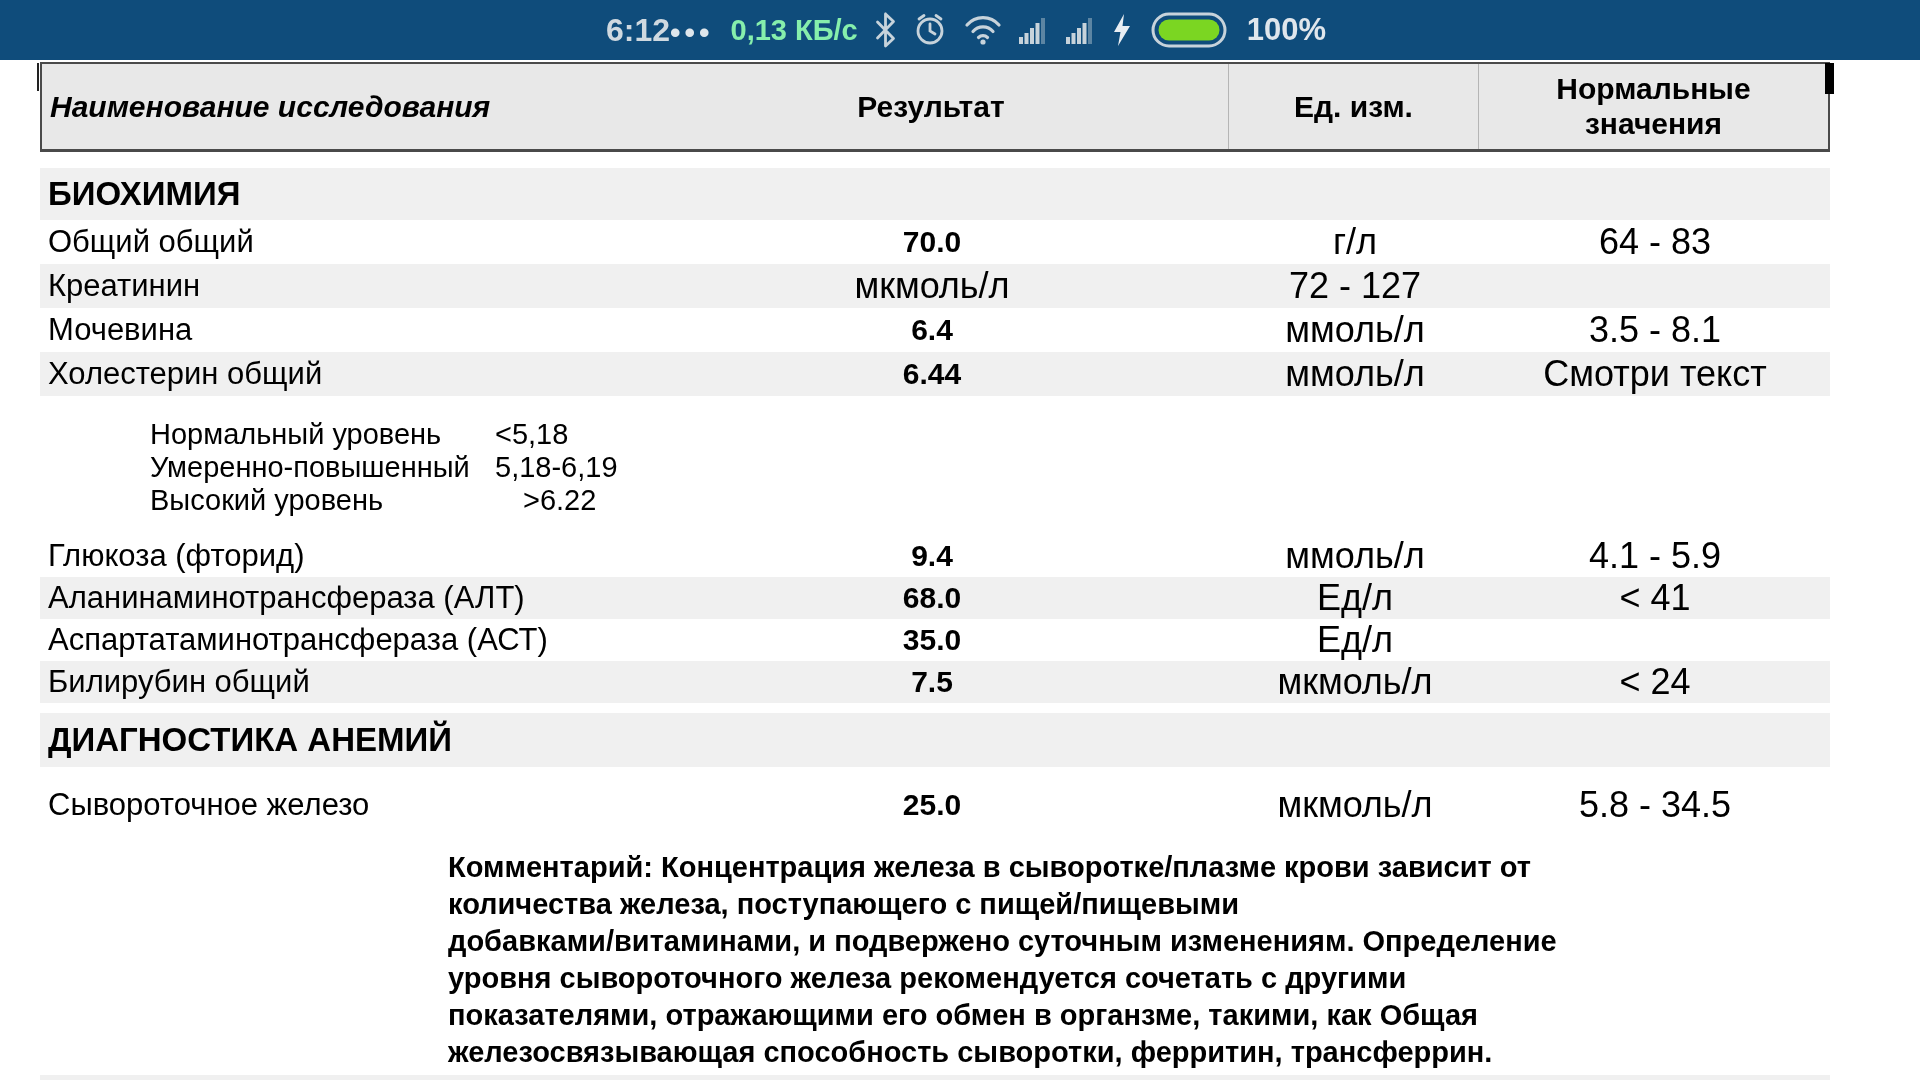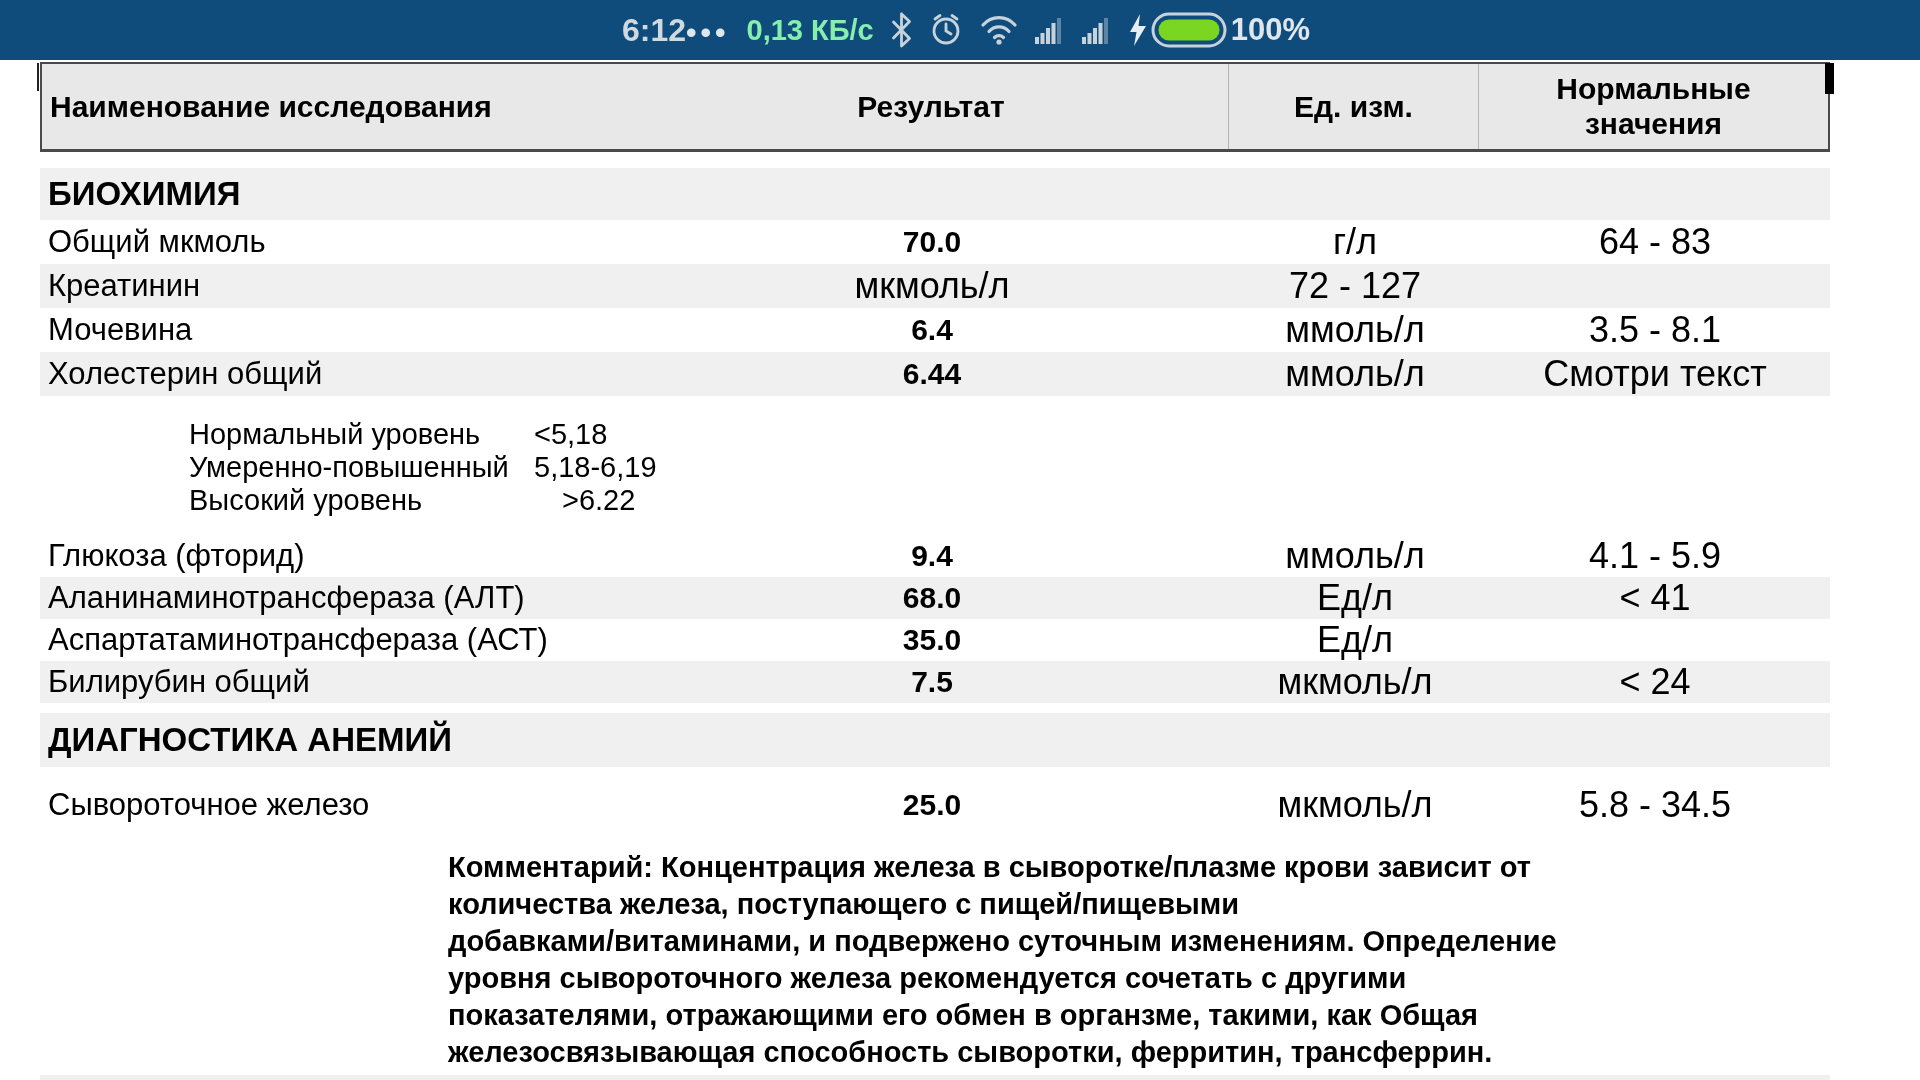--- a/index.html
+++ b/index.html
@@ -10,53 +10,53 @@
   
   .statusbar{
     height:60px;background:#0f4c7b;display:flex;align-items:center;
     justify-content:center;padding:0 18px 0 30px;box-sizing:border-box;
   }
   .sb-time{font-size:32px;font-weight:bold;color:#cfd9e0;}
   .sb-right{display:flex;align-items:center;gap:17px;}
   .sb-dots{font-size:30px;font-weight:bold;letter-spacing:4px;color:#dfe6ec;line-height:1;margin-top:6px;}
   .sb-speed{font-size:29px;font-weight:bold;color:#86efac;white-space:nowrap;}
   .sb-ico{display:block;}
-  .sb-batt-group{display:flex;align-items:center;gap:4px;}
+  .sb-batt-group{display:flex;align-items:center;gap:20px;}
   .sb-percent{font-size:31px;font-weight:bold;color:#dfe6ec;}
   
   .doc{position:relative;background:#fff;height:1020px;}
   .content{margin-left:40px;width:1790px;}
   .thead-box{
     margin-top:2px;width:1790px;height:90px;box-sizing:border-box;
     background:#e8e8e8;border:2px solid #4a4a4a;border-bottom-width:3px;
     display:grid;grid-template-columns:592px 594px 250px auto;align-items:center;
   }
   .hc{font-size:30px;font-weight:bold;text-align:center;height:100%;
       display:flex;align-items:center;justify-content:center;}
-  .hc-name{justify-content:flex-start;padding-left:8px;box-sizing:border-box;}
+  .hc-name{justify-content:flex-start;padding-left:8px;box-sizing:border-box;font-style:italic;}
   .hc-unit,.hc-normal{border-left:1px solid #b5b5b5;box-sizing:border-box;}
   .hc-normal span{display:inline-block;width:230px;line-height:1.15;}
   .gap18{height:16px;}
   .section-band{
     height:52px;background:#f0f0f0;display:flex;align-items:center;
     padding-left:8px;box-sizing:border-box;font-size:33px;font-weight:bold;
   }
   .row{
     display:grid;grid-template-columns:594px 596px 250px 350px;
     align-items:center;height:44px;font-size:31px;
   }
   .row.slim{height:42px;}
   .row.tall{height:48px;}
   .row.shade{background:#f0f0f0;}
   .c-name{padding-left:8px;box-sizing:border-box;white-space:nowrap;}
   .c-result{text-align:center;font-weight:bold;font-size:30px;}
   .c-unit,.c-normal{text-align:center;font-size:36px;}
   .subnote{padding:22px 0 18px 110px;}
   .subnote .line{font-size:29px;line-height:33px;}
-  .subnote .lbl{display:inline-block;width:345px;margin-left:39px;}
+  .subnote .lbl{display:inline-block;width:345px;}
   .gap10{height:10px;}
   .gap14{height:14px;}
   .comment{
     margin:20px 0 0 408px;width:1370px;font-size:29px;font-weight:bold;
     line-height:37px;white-space:pre-line;
   }
   .bottom-band{margin-top:4px;height:12px;background:#f0f0f0;width:1790px;}
   .scroll-thumb{position:absolute;left:1825px;top:1px;width:9px;height:31px;background:#000;}
   .left-tick{position:absolute;left:37px;top:1px;width:2px;height:28px;background:#222;}
 </style>
@@ -122,21 +122,21 @@
       <div class="hc hc-normal">
         <span>Нормальные значения</span>
       </div>
     </div>
 
     <div class="gap18"></div>
 
     <div class="section-band">БИОХИМИЯ</div>
 
     <div class="row">
-      <div class="c-name">Общий мкмоль</div>
+      <div class="c-name">Общий общий</div>
       <div class="c-result">70.0</div>
       <div class="c-unit">г/л</div>
       <div class="c-normal">64 - 83</div>
     </div>
     <div class="row shade">
       <div class="c-name">Креатинин</div>
       <div class="c-unit">мкмоль/л</div>
       <div class="c-normal">72 - 127</div>
     </div>
     <div class="row">

